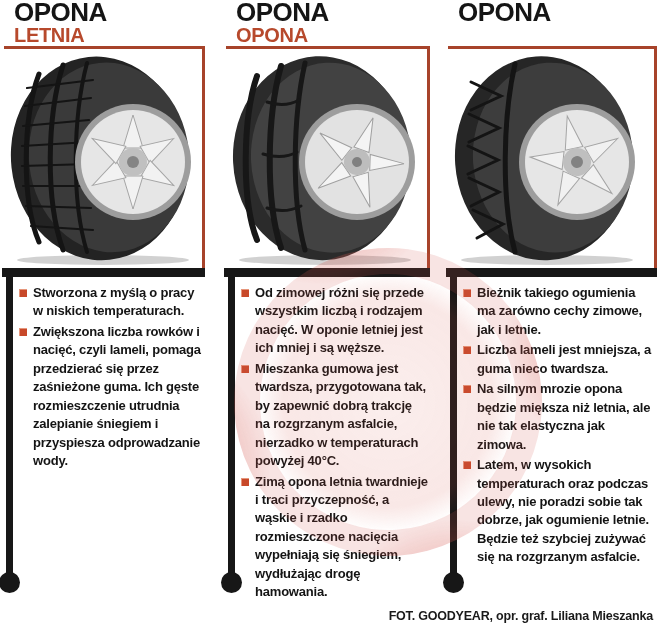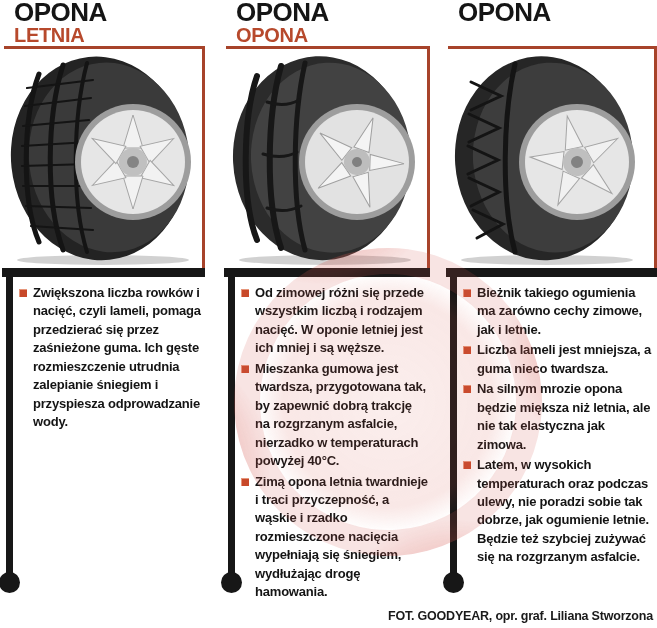--- a/index.html
+++ b/index.html
@@ -108,20 +108,24 @@
         <circle r="6" fill="#848484"></circle>
     </g>
   </svg>
 
   <div class="b-h"></div>
   <div class="b-v"></div>
   <div class="dot"></div>
 
   <ul class="bullets">
 
+      <li>
+        <span class="sq"></span>
+        <span class="btxt">Stworzona z myślą o pracy w niskich temperaturach.</span>
+      </li>
 
 
       <li>
         <span class="sq"></span>
         <span class="btxt">Zwiększona liczba rowków i nacięć, czyli lameli, pomaga przedzierać się przez zaśnieżone guma. Ich gęste rozmieszczenie utrudnia zalepianie śniegiem i przyspiesza odprowadzanie wody.</span>
       </li>
     </ul>
 </div>
 
 <div class="col" id="col2">
@@ -247,13 +251,13 @@
 
       <li>
         <span class="sq"></span>
         <span class="btxt">Latem, w wysokich temperaturach oraz podczas ulewy, nie poradzi sobie tak dobrze, jak ogumienie letnie. Będzie też szybciej zużywać się na rozgrzanym asfalcie.</span>
       </li>
     </ul>
 </div>
 
 <div class="watermark"></div>
 
-<div class="footer">FOT. GOODYEAR, opr. graf. Liliana Stworzona</div>
+<div class="footer">FOT. GOODYEAR, opr. graf. Liliana Mieszanka</div>
 
 </body></html>

